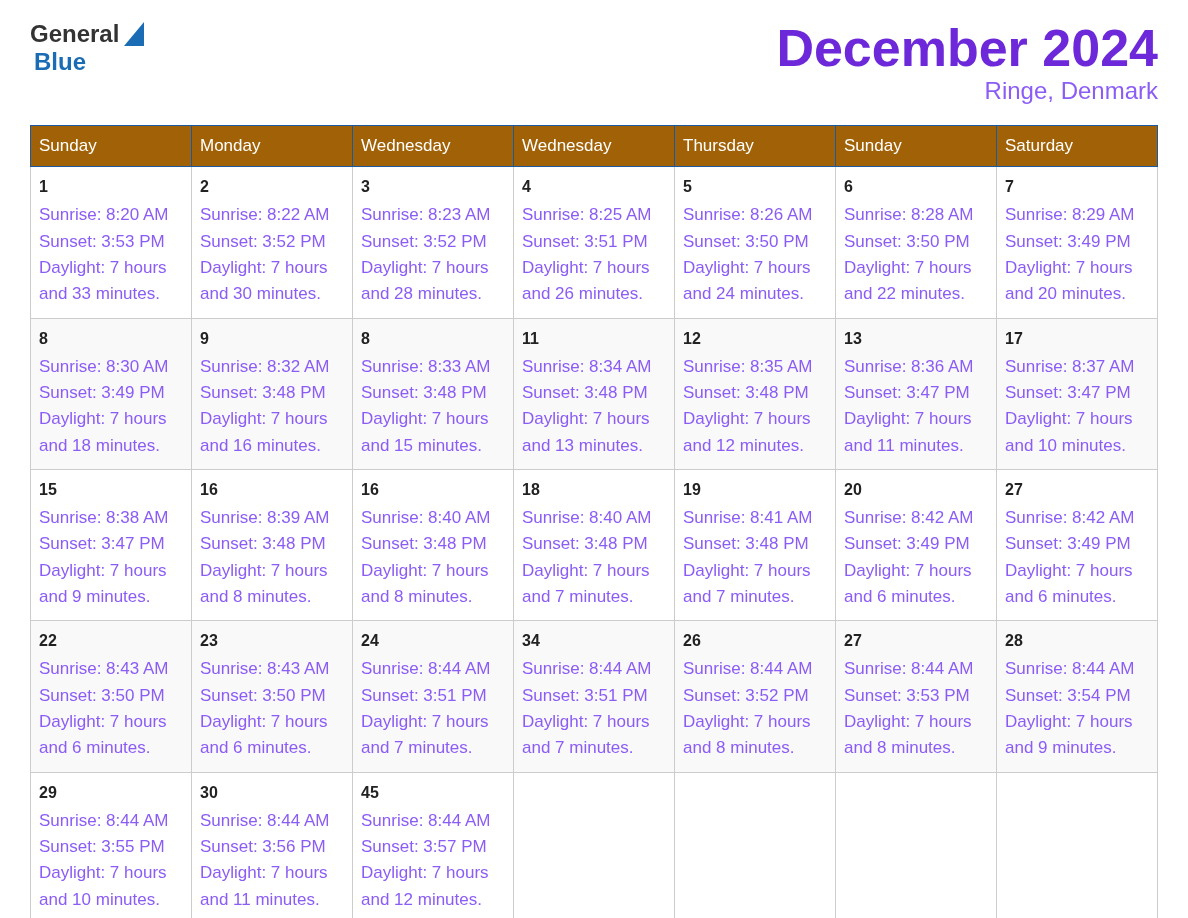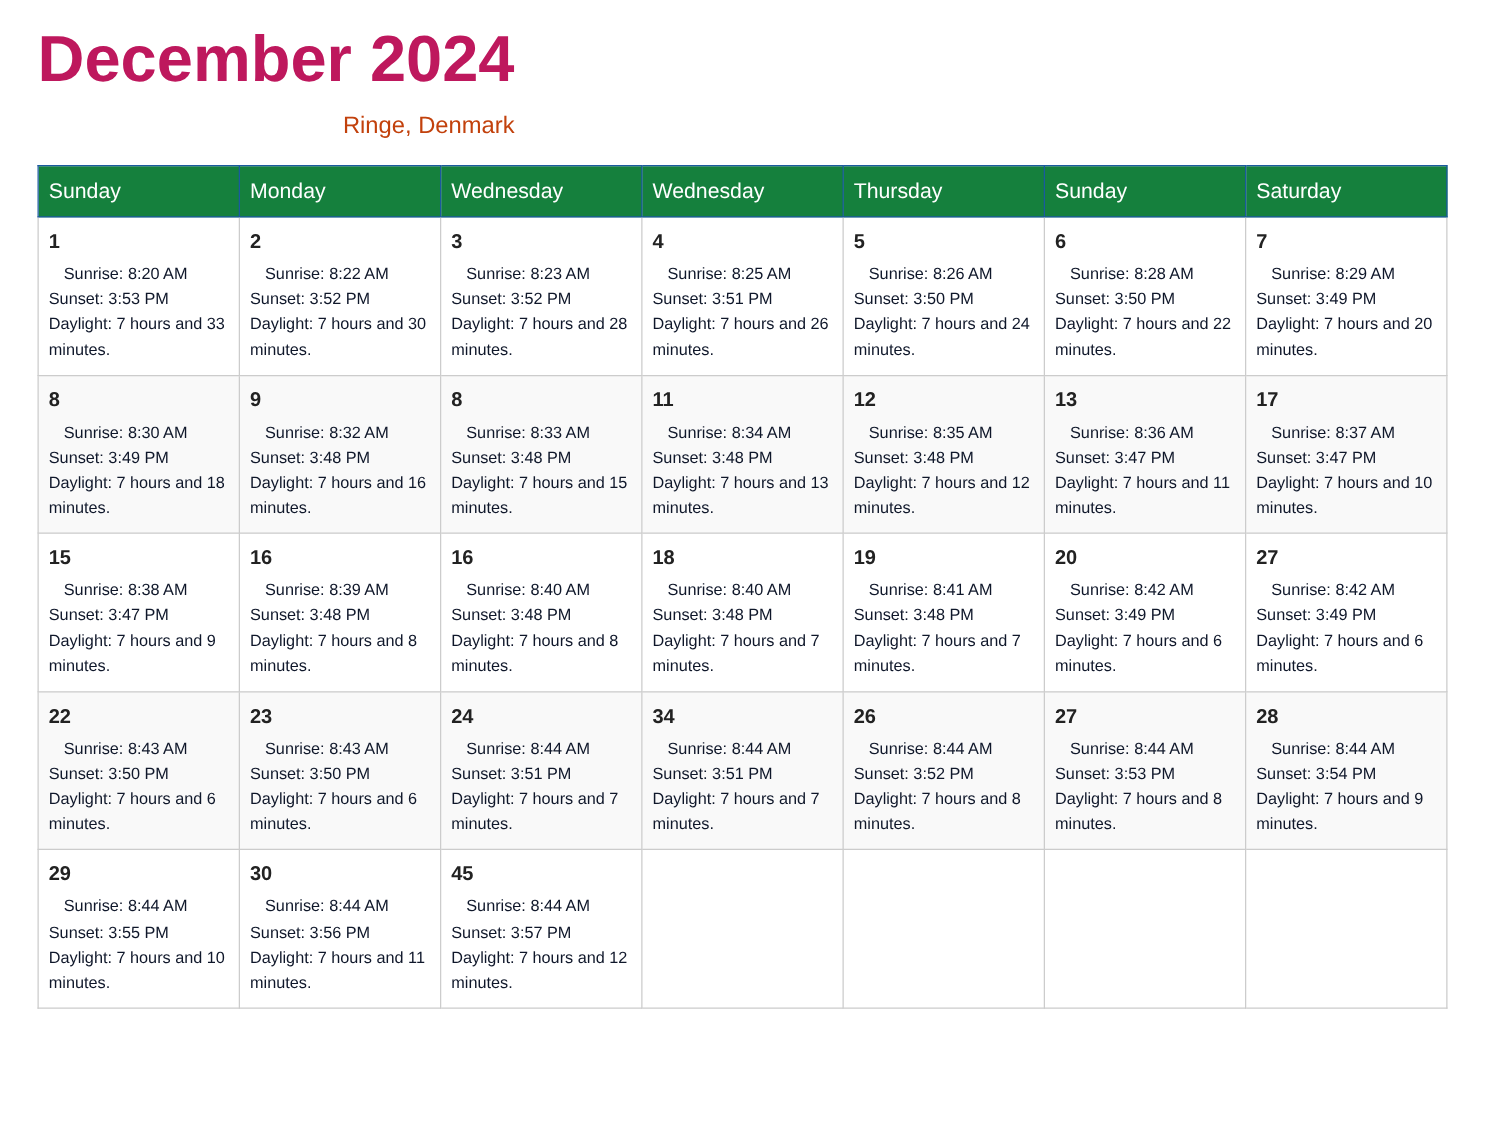--- a/index.html
+++ b/index.html
@@ -23,35 +23,35 @@
     .logo-row1 {
       display: flex;
       align-items: center;
     }
     .title-area {
       text-align: right;
     }
     .month-title {
       font-size: 52px;
       font-weight: bold;
-      color: #be185d;
+      color: #6d28d9;
       line-height: 1.1;
     }
     .location-title {
-      font-size: 19px;
-      color: #c2410c;
-      margin-top: 13px;
+      font-size: 24px;
+      color: #8b5cf6;
+      margin-top: 0;
     }
     .calendar-table {
       width: 100%;
       border-collapse: collapse;
       border: 1px solid #aaa;
     }
     .calendar-table th {
-      background-color: #15803d;
+      background-color: #a16207;
       color: #fff;
       font-size: 17px;
       font-weight: normal;
       padding: 10px 8px;
       text-align: left;
       border: 1px solid #1a5a9e;
     }
     .calendar-table td {
       vertical-align: top;
       padding: 8px 8px 10px 8px;
@@ -63,39 +63,47 @@
       line-height: 1.5;
     }
     .day-number {
       font-size: 16px;
       font-weight: bold;
       color: #222;
       display: block;
       margin-bottom: 3px;
     }
     .day-info {
-      font-size: 13px;
-      color: #0f172a;
+      font-size: 17px;
+      color: #8b5cf6;
       line-height: 1.55;
-      margin-left: 12px;
     }
     .empty-cell {
       background: #fff;
     }
     .week-row td {
       background: #fff;
     }
     .week-row:nth-child(even) td {
       background: #f9f9f9;
     }
   </style>
 </head>
 <body>
 
 <div class="header-area">
+  <div class="logo-container">
+    <div class="logo-row1">
+      <span style="font-size:24px;font-weight:bold;color:#333;">General</span>
+      <span style="display:inline-block;width:0;height:0;border-style:solid;border-width:0 0 24px 20px;border-color:transparent transparent #1a6db5 transparent;margin-left:5px;margin-bottom:0;vertical-align:bottom;"></span>
+    </div>
+    <div>
+      <span style="font-size:24px;font-weight:bold;color:#1a6db5;margin-left:4px;">Blue</span>
+    </div>
+  </div>
   <div class="title-area">
     <div class="month-title">December 2024</div>
     <div class="location-title">Ringe, Denmark</div>
   </div>
 </div>
 
 <table class="calendar-table">
   <thead>
     <tr>
       <th>Sunday</th>

